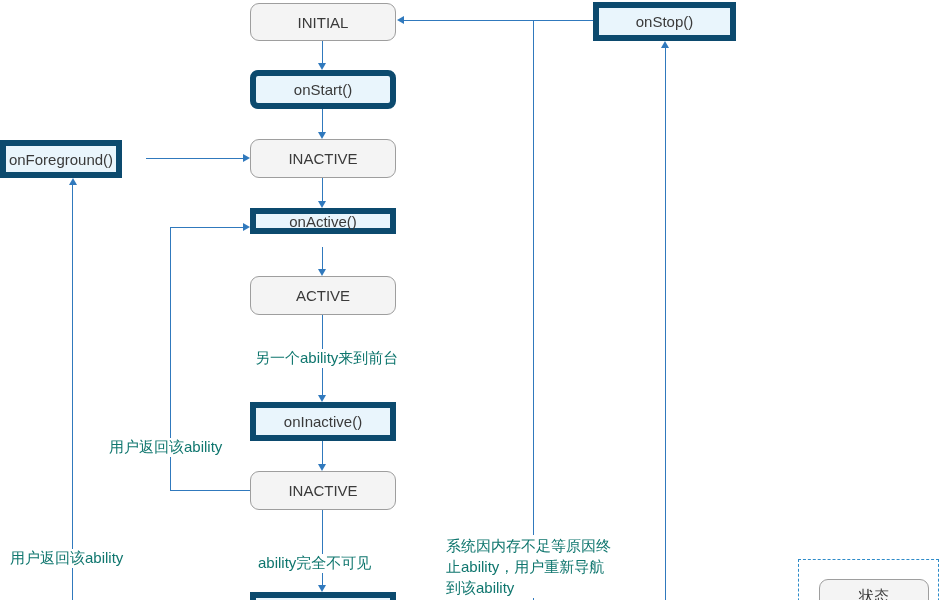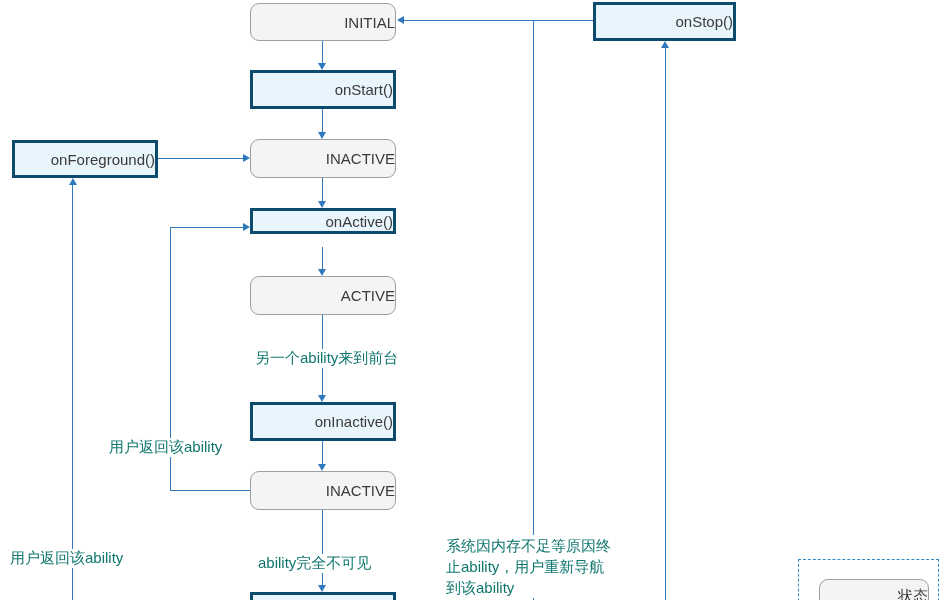--- a/index.html
+++ b/index.html
@@ -7,28 +7,28 @@
     position:relative;
     width:942px;height:600px;
     overflow:hidden;
     background:#ffffff;
     font-family:"Liberation Sans","DejaVu Sans",sans-serif;
     color:#3c3c3c;
   }
   .box{
     position:absolute;
     box-sizing:border-box;
-    display:flex;align-items:center;justify-content:flex-end;
+    display:flex;align-items:center;justify-content:center;
     font-size:15px;
     color:#3a3a3a;
     z-index:3;
   }
   .cb{ 
     background:#e9f5fc;
-    border:3px solid #0c4a6e;
+    border:6px solid #0c4a6e;
   }
   .st{ 
     background:#f4f4f4;
     border:1px solid #9e9e9e;
     border-radius:9px;
   }
   .vline,.hline{position:absolute;background:#3079bd;z-index:1;}
   .vline{width:1px;}
   .hline{height:1px;}
   .arr{position:absolute;width:0;height:0;z-index:2;}
@@ -93,25 +93,25 @@
   <div class="arr right" style="left:243px;top:154px;"></div>
   <div class="arr right" style="left:243px;top:223px;"></div>
   <div class="arr left" style="left:397px;top:16px;"></div>
   <div class="arr up" style="left:69px;top:178px;"></div>
   <div class="arr up" style="left:661px;top:41px;"></div>
 
   <div class="box st" style="left:250px;top:3px;width:146px;height:38px;">
     <span>INITIAL</span>
   </div>
 
-  <div class="box cb" style="left:250px;top:70px;width:146px;height:39px;">
+  <div class="box cb" style="left:250px;top:70px;width:146px;height:39px;border-radius:8px;">
     <span>onStart()</span>
   </div>
 
-  <div class="box cb" style="left:12px;top:140px;width:146px;height:38px;">
+  <div class="box cb" style="left:0px;top:140px;width:122px;height:38px;">
     <span>onForeground()</span>
   </div>
 
   <div class="box st" style="left:250px;top:139px;width:146px;height:39px;">
     <span>INACTIVE</span>
   </div>
 
   <div class="box cb" style="left:250px;top:208px;width:146px;height:26px;">
     <span>onActive()</span>
   </div>

